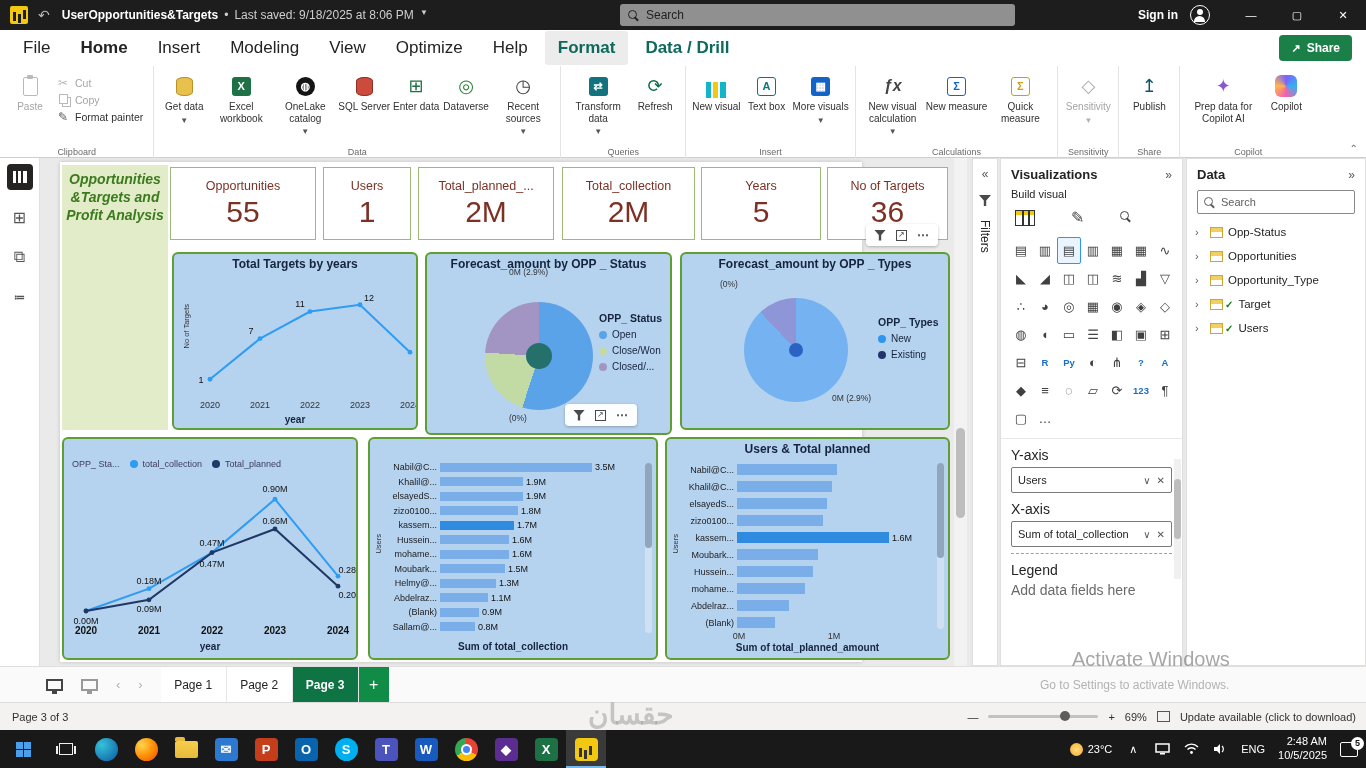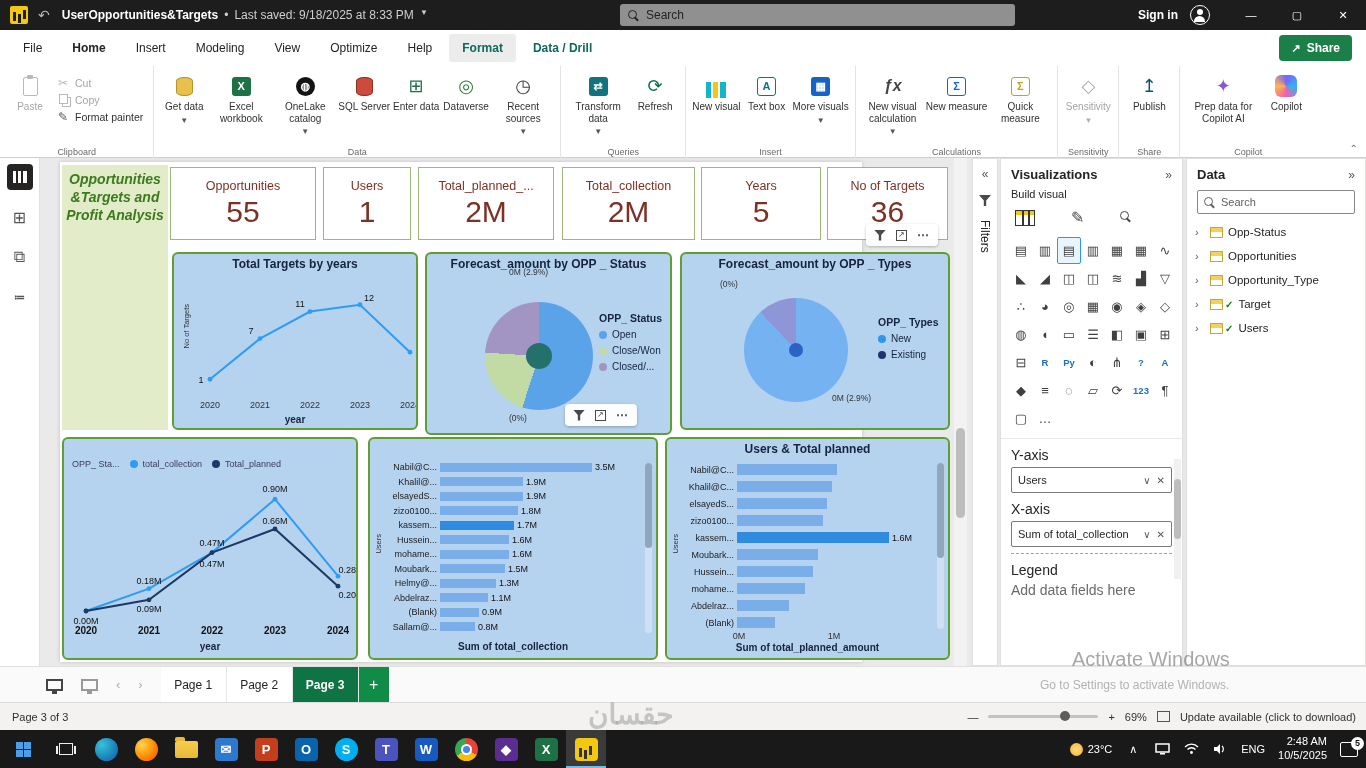--- a/index.html
+++ b/index.html
@@ -16,21 +16,21 @@
 .mag::before{content:"";position:absolute;width:7px;height:7px;border:1.5px solid currentColor;border-radius:50%;left:0;top:0}
 .mag::after{content:"";position:absolute;width:5px;height:1.5px;background:currentColor;transform:rotate(45deg);left:6px;top:8px}
 .tb-right{margin-left:auto;display:flex;align-items:center;height:30px}
 .tb-signin{margin-right:12px;font-weight:bold}
 .tb-avatar{width:20px;height:20px;border:1.5px solid #fff;border-radius:50%;position:relative;margin-right:18px}
 .tb-avatar::before{content:"";position:absolute;left:5.5px;top:3px;width:6px;height:6px;border-radius:50%;background:#fff}
 .tb-avatar::after{content:"";position:absolute;left:3px;top:10px;width:11px;height:6px;border-radius:6px 6px 0 0;background:#fff}
 .winbtn{width:46px;height:30px;display:flex;align-items:center;justify-content:center;font-size:11px;color:#fff}
 
 .rtabs{position:absolute;top:30px;left:0;width:1366px;height:36px;background:#fff;display:flex;align-items:center;padding-left:10px;gap:4px}
-.rtab{padding:7px 13px;font-size:12px;color:#252423;white-space:nowrap}
+.rtab{padding:7px 13px;font-size:17px;color:#252423;white-space:nowrap}
 .rtab.active{font-weight:bold}
 .rtab.teal{color:#0c695c;font-weight:bold}
 .rtab.boxed{background:#ececec;border-radius:3px}
 .sharebtn{position:absolute;right:14px;top:5px;height:26px;background:#1a8048;color:#fff;border-radius:4px;display:flex;align-items:center;gap:6px;padding:0 12px;font-size:12px;font-weight:bold}
 .shareglyph{font-size:11px}
 
 .rbody{position:absolute;top:66px;left:0;width:1366px;height:92px;background:#fff;border-bottom:1px solid #cfcfcf;display:flex}
 .rgroup{position:relative;height:92px;border-right:1px solid #e4e4e4;display:flex;align-items:flex-start;padding:6px 6px 16px 6px;gap:2px}
 .rglabel{position:absolute;bottom:1px;left:0;right:0;text-align:center;font-size:9px;color:#6a6a6a}
 .rbtn{display:flex;flex-direction:column;align-items:center;min-width:48px;max-width:62px;font-size:10px;color:#323130;text-align:center;line-height:1.15;gap:3px;padding-top:2px}
@@ -187,21 +187,21 @@
 </style>
 </head>
 <body>
 
 <div class="titlebar">
   <span class="tb-appicon"></span>
   <span class="tb-undo">↶</span>
   <div class="tb-title">
     <b>UserOpportunities&amp;Targets</b>
     <span class="dim">•</span>
-    <span class="dim">Last saved: 9/18/2025 at 8:33 PM</span>
+    <span class="dim">Last saved: 9/18/2025 at 8:06 PM</span>
     <span class="caret" style="color:#ccc">▼</span>
   </div>
   <div class="tb-search">
     <span class="mag"></span>
     <span>Search</span>
   </div>
   <div class="tb-right">
     <span class="tb-signin">Sign in</span>
     <span class="tb-avatar"></span>
     <span class="winbtn">—</span>

